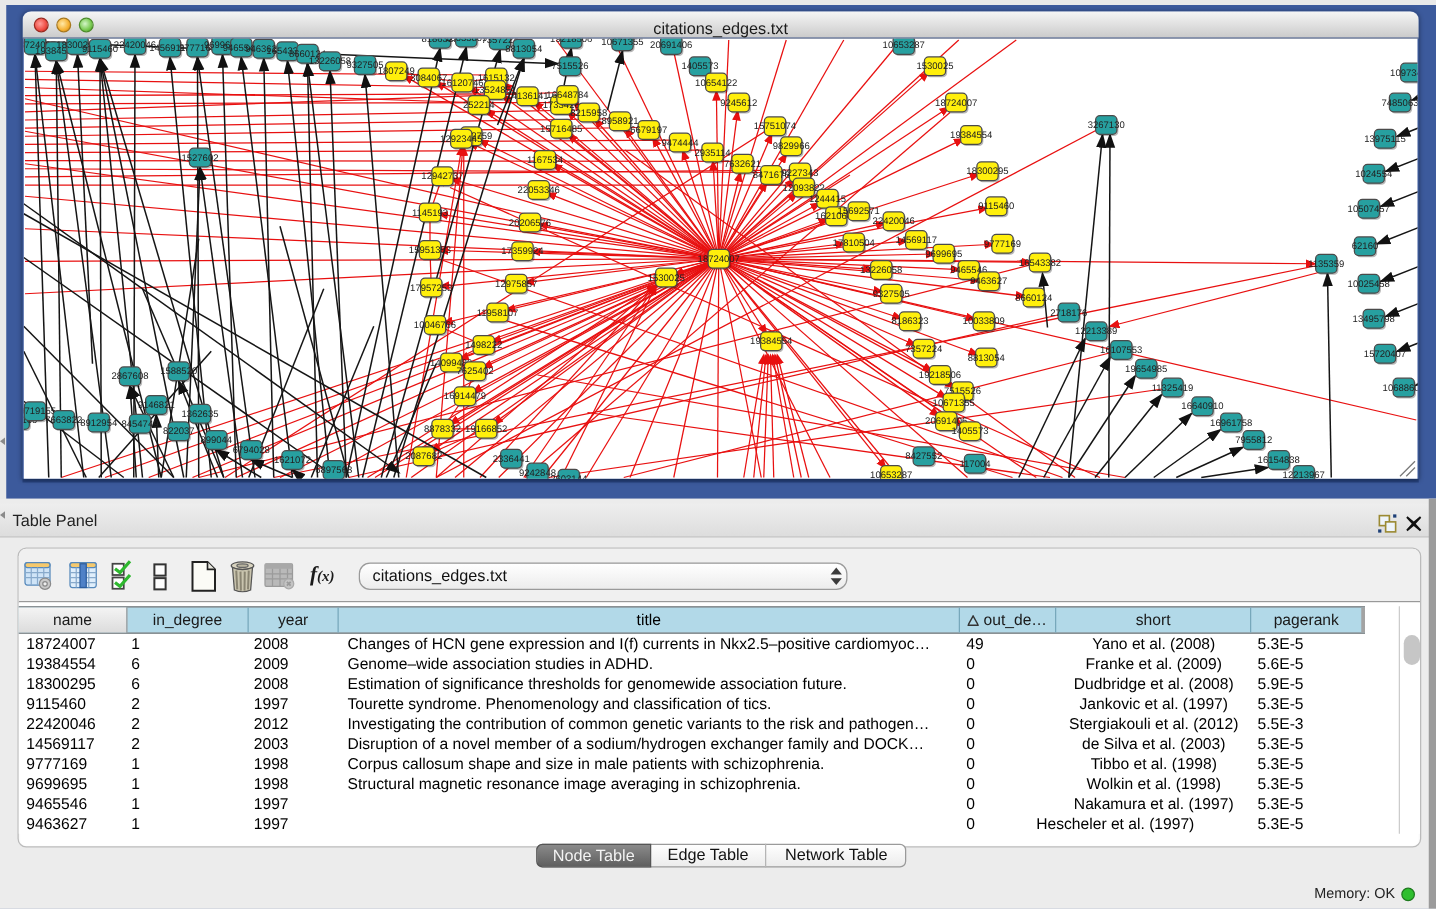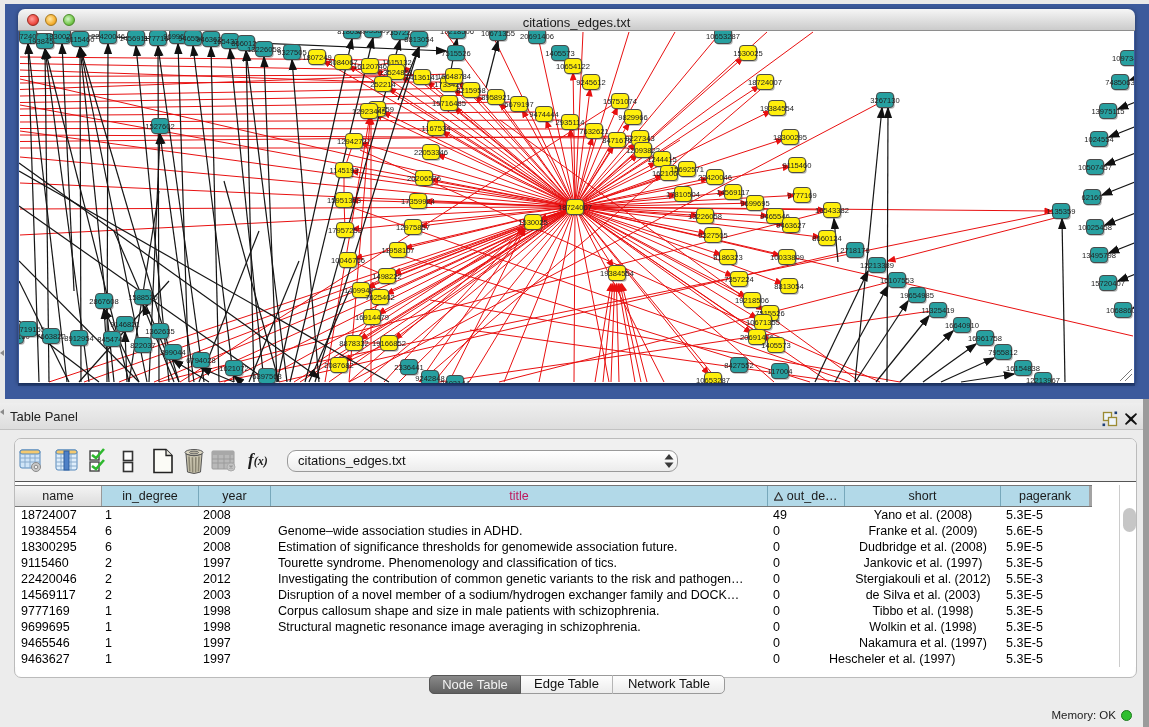--- a/index.html
+++ b/index.html
@@ -764,30 +764,31 @@
 <div style="position:absolute;left:298px;top:453px;font-size:13px;color:#111">citations_edges.txt</div>
 <svg width="12" height="16" viewBox="0 0 12 16" style="position:absolute;left:663px;top:453px">
  <path d="M6 1 L10.5 6.5 H1.5 Z" fill="#3a3a3a"></path>
     <path d="M6 15 L1.5 9.5 H10.5 Z" fill="#3a3a3a"></path>
 </svg>
 <div style="position:absolute;left:15px;top:482px;width:1121px;height:185px;background:#fff"></div>
 <div style="position:absolute;left:15px;top:485px;width:1077px;height:22px;background:#b2d9e8;border-top:1px solid #777;border-bottom:1px solid #777"></div>
 <div style="position:absolute;left:15px;top:486px;width:87px;height:20px;background:linear-gradient(#f4f4f4,#dcdcdc);border-right:1px solid #999;color:#1a1a1a;font-size:12.5px;text-align:center;line-height:20px;overflow:hidden">name</div>
 <div style="position:absolute;left:102px;top:486px;width:97px;height:20px;border-right:1px solid #77a8bb;color:#1a1a1a;font-size:12.5px;text-align:center;line-height:20px;overflow:hidden">in_degree</div>
 <div style="position:absolute;left:199px;top:486px;width:72px;height:20px;border-right:1px solid #77a8bb;color:#1a1a1a;font-size:12.5px;text-align:center;line-height:20px;overflow:hidden">year</div>
-<div style="position:absolute;left:271px;top:486px;width:497px;height:20px;border-right:1px solid #77a8bb;color:#be185d;font-size:12.5px;text-align:center;line-height:20px;overflow:hidden">title</div>
+<div style="position:absolute;left:271px;top:486px;width:497px;height:20px;border-right:1px solid #77a8bb;color:#000000;font-size:12.5px;text-align:center;line-height:20px;overflow:hidden">title</div>
 <div style="position:absolute;left:768px;top:486px;width:77px;height:20px;border-right:1px solid #77a8bb;color:#1a1a1a;font-size:12.5px;text-align:center;line-height:20px;overflow:hidden"><svg width="9" height="9" viewBox="0 0 9 9" style="vertical-align:-1px">
       <path d="M4.5 0.8 L8.6 8.2 H0.4 Z" fill="none" stroke="#333" stroke-width="1.2"></path>
     </svg> out_de…</div>
 <div style="position:absolute;left:845px;top:486px;width:156px;height:20px;border-right:1px solid #77a8bb;color:#1a1a1a;font-size:12.5px;text-align:center;line-height:20px;overflow:hidden">short</div>
 <div style="position:absolute;left:1001px;top:486px;width:91px;height:20px;border-right:3px solid #a3a3a3;color:#1a1a1a;font-size:12.5px;text-align:center;line-height:20px;overflow:hidden">pagerank</div>
 <div style="position:absolute;left:0;top:507px;width:1149px;height:16px;font-size:12.5px;color:#000;line-height:16px">
     <div style="position:absolute;left:21px;top:0;width:80px;text-align:left;white-space:nowrap;overflow:hidden">18724007</div>
     <div style="position:absolute;left:105px;top:0;width:60px;text-align:left;white-space:nowrap;overflow:hidden">1</div>
     <div style="position:absolute;left:203px;top:0;width:60px;text-align:left;white-space:nowrap;overflow:hidden">2008</div>
+    <div style="position:absolute;left:278px;top:0;width:488px;text-align:left;white-space:nowrap;overflow:hidden">Changes of HCN gene expression and I(f) currents in Nkx2.5–positive cardiomyoc…</div>
     <div style="position:absolute;left:773px;top:0;width:68px;text-align:left;white-space:nowrap;overflow:hidden">49</div>
     <div style="position:absolute;left:845px;top:0;width:156px;text-align:center;white-space:nowrap;overflow:hidden">Yano et al. (2008)</div>
     <div style="position:absolute;left:1006px;top:0;width:84px;text-align:left;white-space:nowrap;overflow:hidden">5.3E-5</div>
   </div>
 <div style="position:absolute;left:0;top:523px;width:1149px;height:16px;font-size:12.5px;color:#000;line-height:16px">
     <div style="position:absolute;left:21px;top:0;width:80px;text-align:left;white-space:nowrap;overflow:hidden">19384554</div>
     <div style="position:absolute;left:105px;top:0;width:60px;text-align:left;white-space:nowrap;overflow:hidden">6</div>
     <div style="position:absolute;left:203px;top:0;width:60px;text-align:left;white-space:nowrap;overflow:hidden">2009</div>
     <div style="position:absolute;left:278px;top:0;width:488px;text-align:left;white-space:nowrap;overflow:hidden">Genome–wide association studies in ADHD.</div>
     <div style="position:absolute;left:773px;top:0;width:68px;text-align:left;white-space:nowrap;overflow:hidden">0</div>

